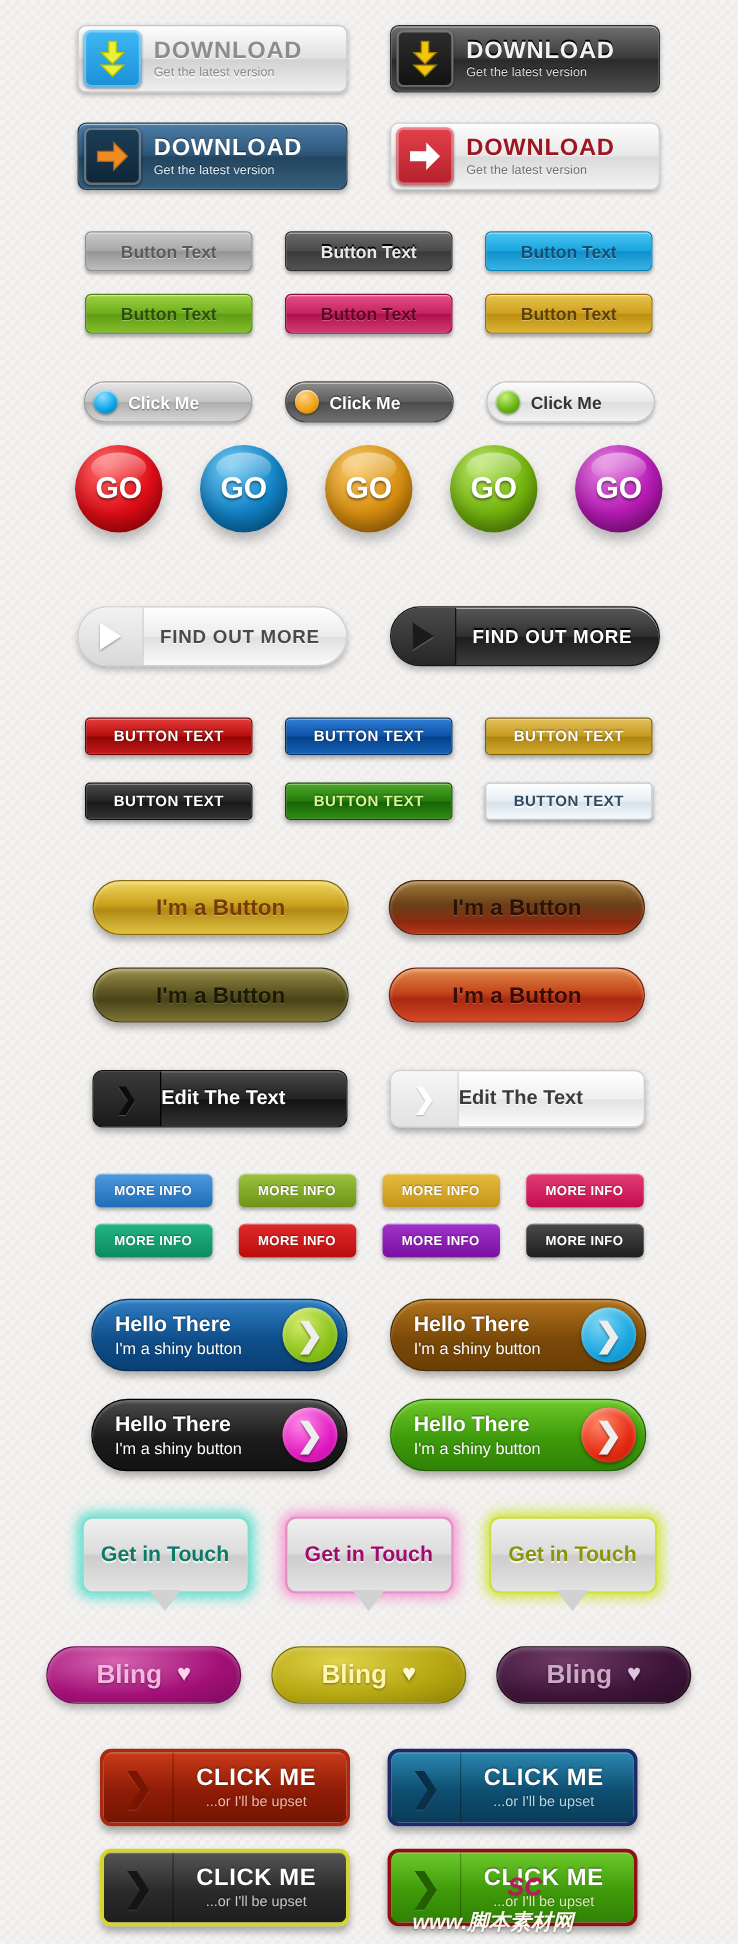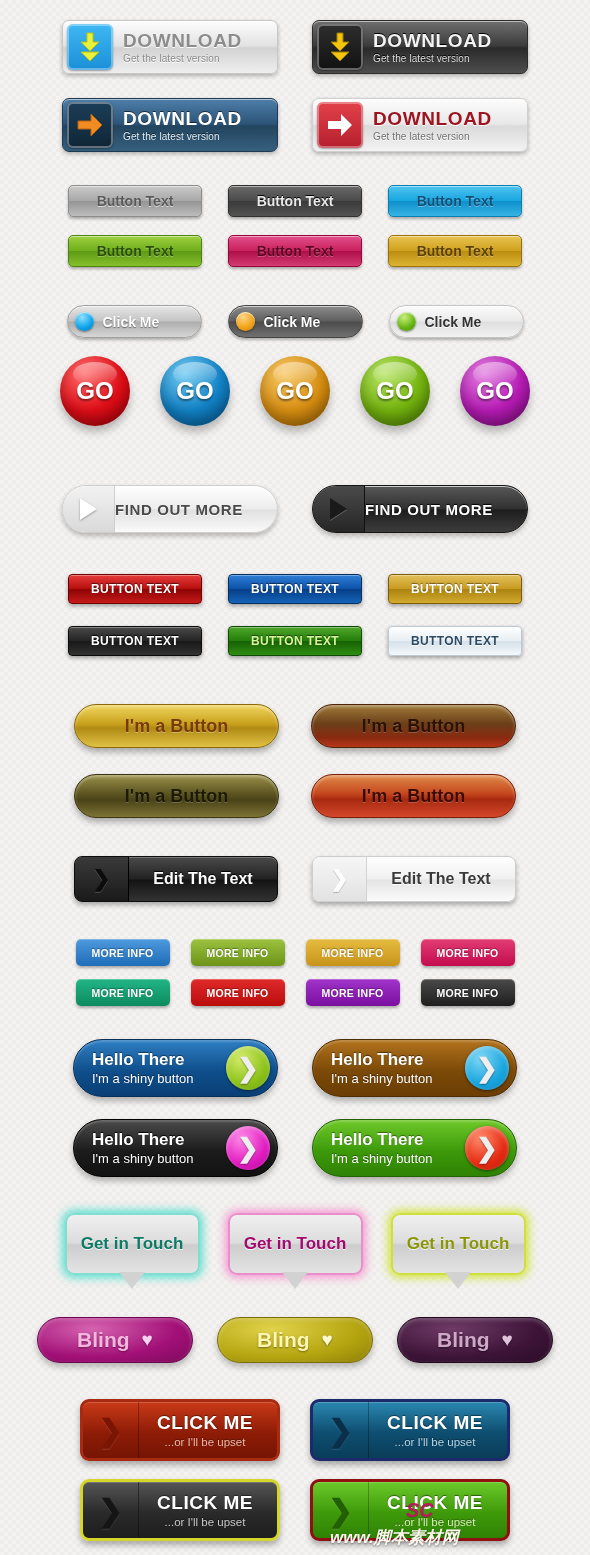--- a/index.html
+++ b/index.html
@@ -107,21 +107,21 @@
 
   
   .fom{
     width:216px;height:48px;border-radius:24px;
     display:flex;align-items:center;overflow:hidden;
     font-weight:bold;font-size:15px;letter-spacing:.6px;
     box-shadow:0 3px 5px rgba(0,0,0,.25), inset 0 1px 0 rgba(255,255,255,.7);
   }
   .fom .play{ width:52px;flex:0 0 52px;height:100%;display:flex;align-items:center;justify-content:center; }
   .fom .play i{ display:block; width:0;height:0; border-top:11px solid transparent; border-bottom:11px solid transparent; }
-  .fom .lbl{ flex:1; text-align:left; padding-right:8px; }
+  .fom .lbl{ flex:1; text-align:center; padding-right:8px; }
   .fom-light{ background:linear-gradient(#ffffff,#ececec 50%,#e0e0e0 52%,#fafafa); border:1px solid #cfcfcf; color:#4a4a4a; text-shadow:0 1px 0 #fff; }
   .fom-light .play{ background:linear-gradient(#f2f2f2,#d9d9d9); border-right:1px solid #cfcfcf; }
   .fom-light .play i{ border-left:17px solid #ffffff; filter:drop-shadow(0 1px 1px rgba(0,0,0,.35)); }
   .fom-dark{ background:linear-gradient(#585858,#303030 50%,#1d1d1d 52%,#3d3d3d); border:1px solid #161616; color:#fff; text-shadow:0 -1px 1px #000; }
   .fom-dark .play{ background:linear-gradient(#4a4a4a,#262626); border-right:1px solid #111; }
   .fom-dark .play i{ border-left:17px solid #1a1a1a; filter:drop-shadow(0 1px 0 rgba(255,255,255,.25)); }
 
   
   .btc{
     width:134px;height:30px;border-radius:4px;
@@ -149,21 +149,21 @@
   .iab-4{ background:linear-gradient(#e08a4a,#c4461c 45%,#a82a10 58%,#d4472a); border:1px solid #7d1c06; color:#3d0a02; text-shadow:0 1px 0 rgba(255,255,255,.2); }
 
   
   .ett{
     width:204px;height:46px;border-radius:8px;
     display:flex;align-items:center;overflow:hidden;
     font-weight:bold;font-size:16px;
     box-shadow:0 3px 5px rgba(0,0,0,.3), inset 0 1px 0 rgba(255,255,255,.25);
   }
   .ett .chev{ width:54px;flex:0 0 54px;height:100%;display:flex;align-items:center;justify-content:center;font-size:22px;font-weight:bold; }
-  .ett .lbl{ flex:1;text-align:center;padding-right:0; }
+  .ett .lbl{ flex:1;padding-right:0; }
   .ett-dark{ background:linear-gradient(#4a4a4a,#222 50%,#141414 52%,#323232); border:1px solid #0d0d0d; color:#fff; text-shadow:0 -1px 1px #000; }
   .ett-dark .chev{ background:linear-gradient(#3a3a3a,#1a1a1a); border-right:1px solid #000; color:#0c0c0c; text-shadow:0 1px 0 rgba(255,255,255,.2); }
   .ett-light{ background:linear-gradient(#ffffff,#f0f0f0 50%,#e4e4e4 52%,#fbfbfb); border:1px solid #cdcdcd; color:#3a3a3a; text-shadow:0 1px 0 #fff; }
   .ett-light .chev{ background:linear-gradient(#f6f6f6,#e2e2e2); border-right:1px solid #d2d2d2; color:#fdfdfd; text-shadow:0 1px 1px rgba(0,0,0,.25); }
 
   
   .mi{
     width:94px;height:27px;border-radius:5px;
     display:flex;align-items:center;justify-content:center;
     font-weight:bold;font-size:10.5px;letter-spacing:.3px;color:#fff;

